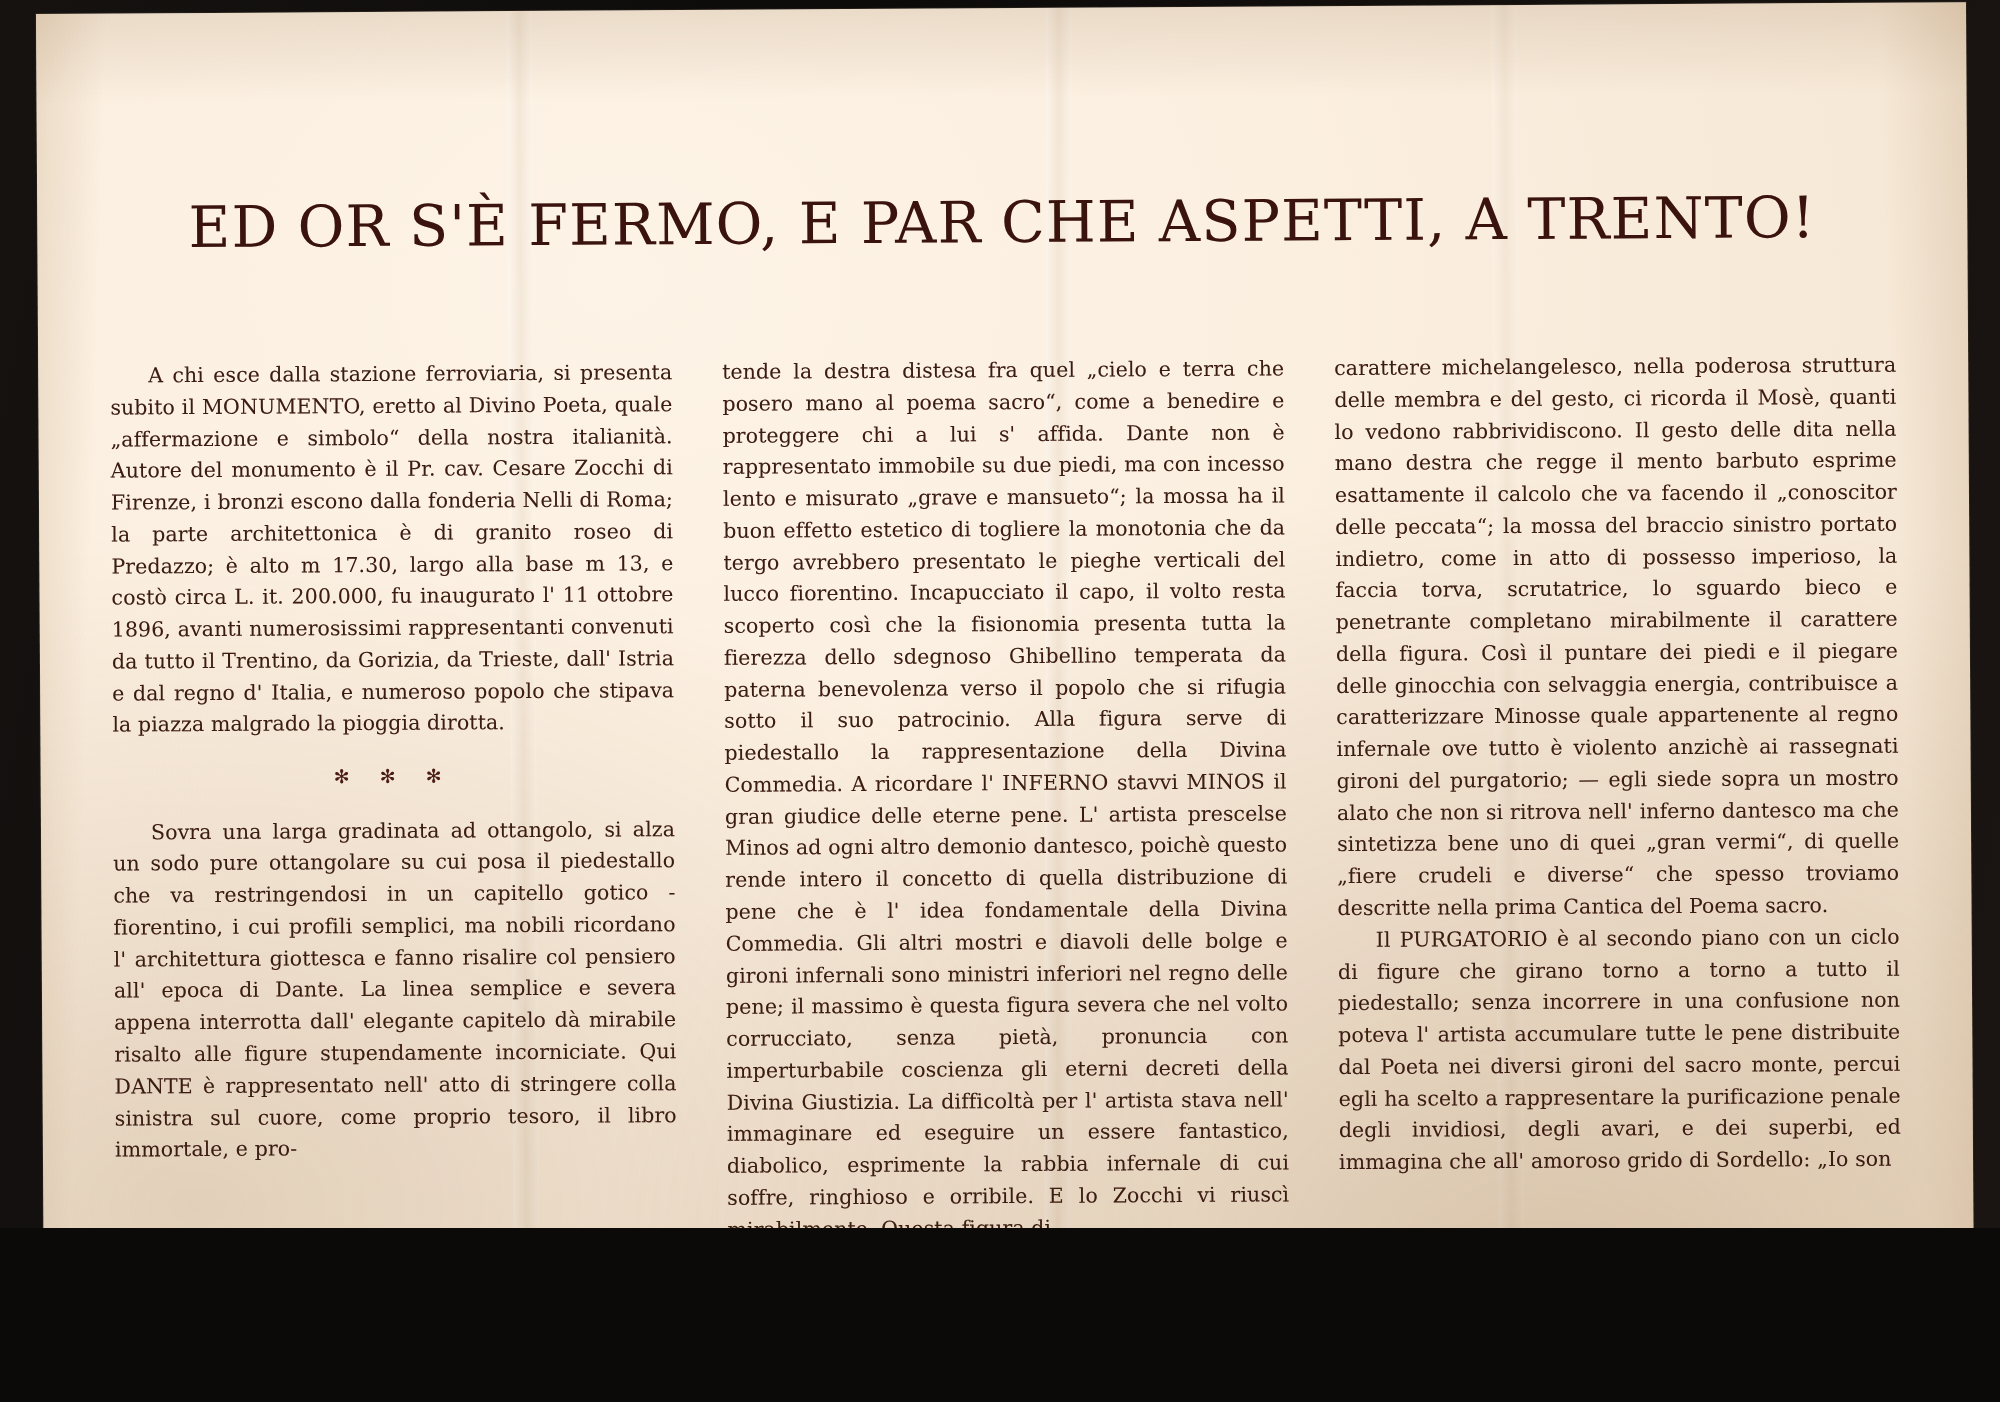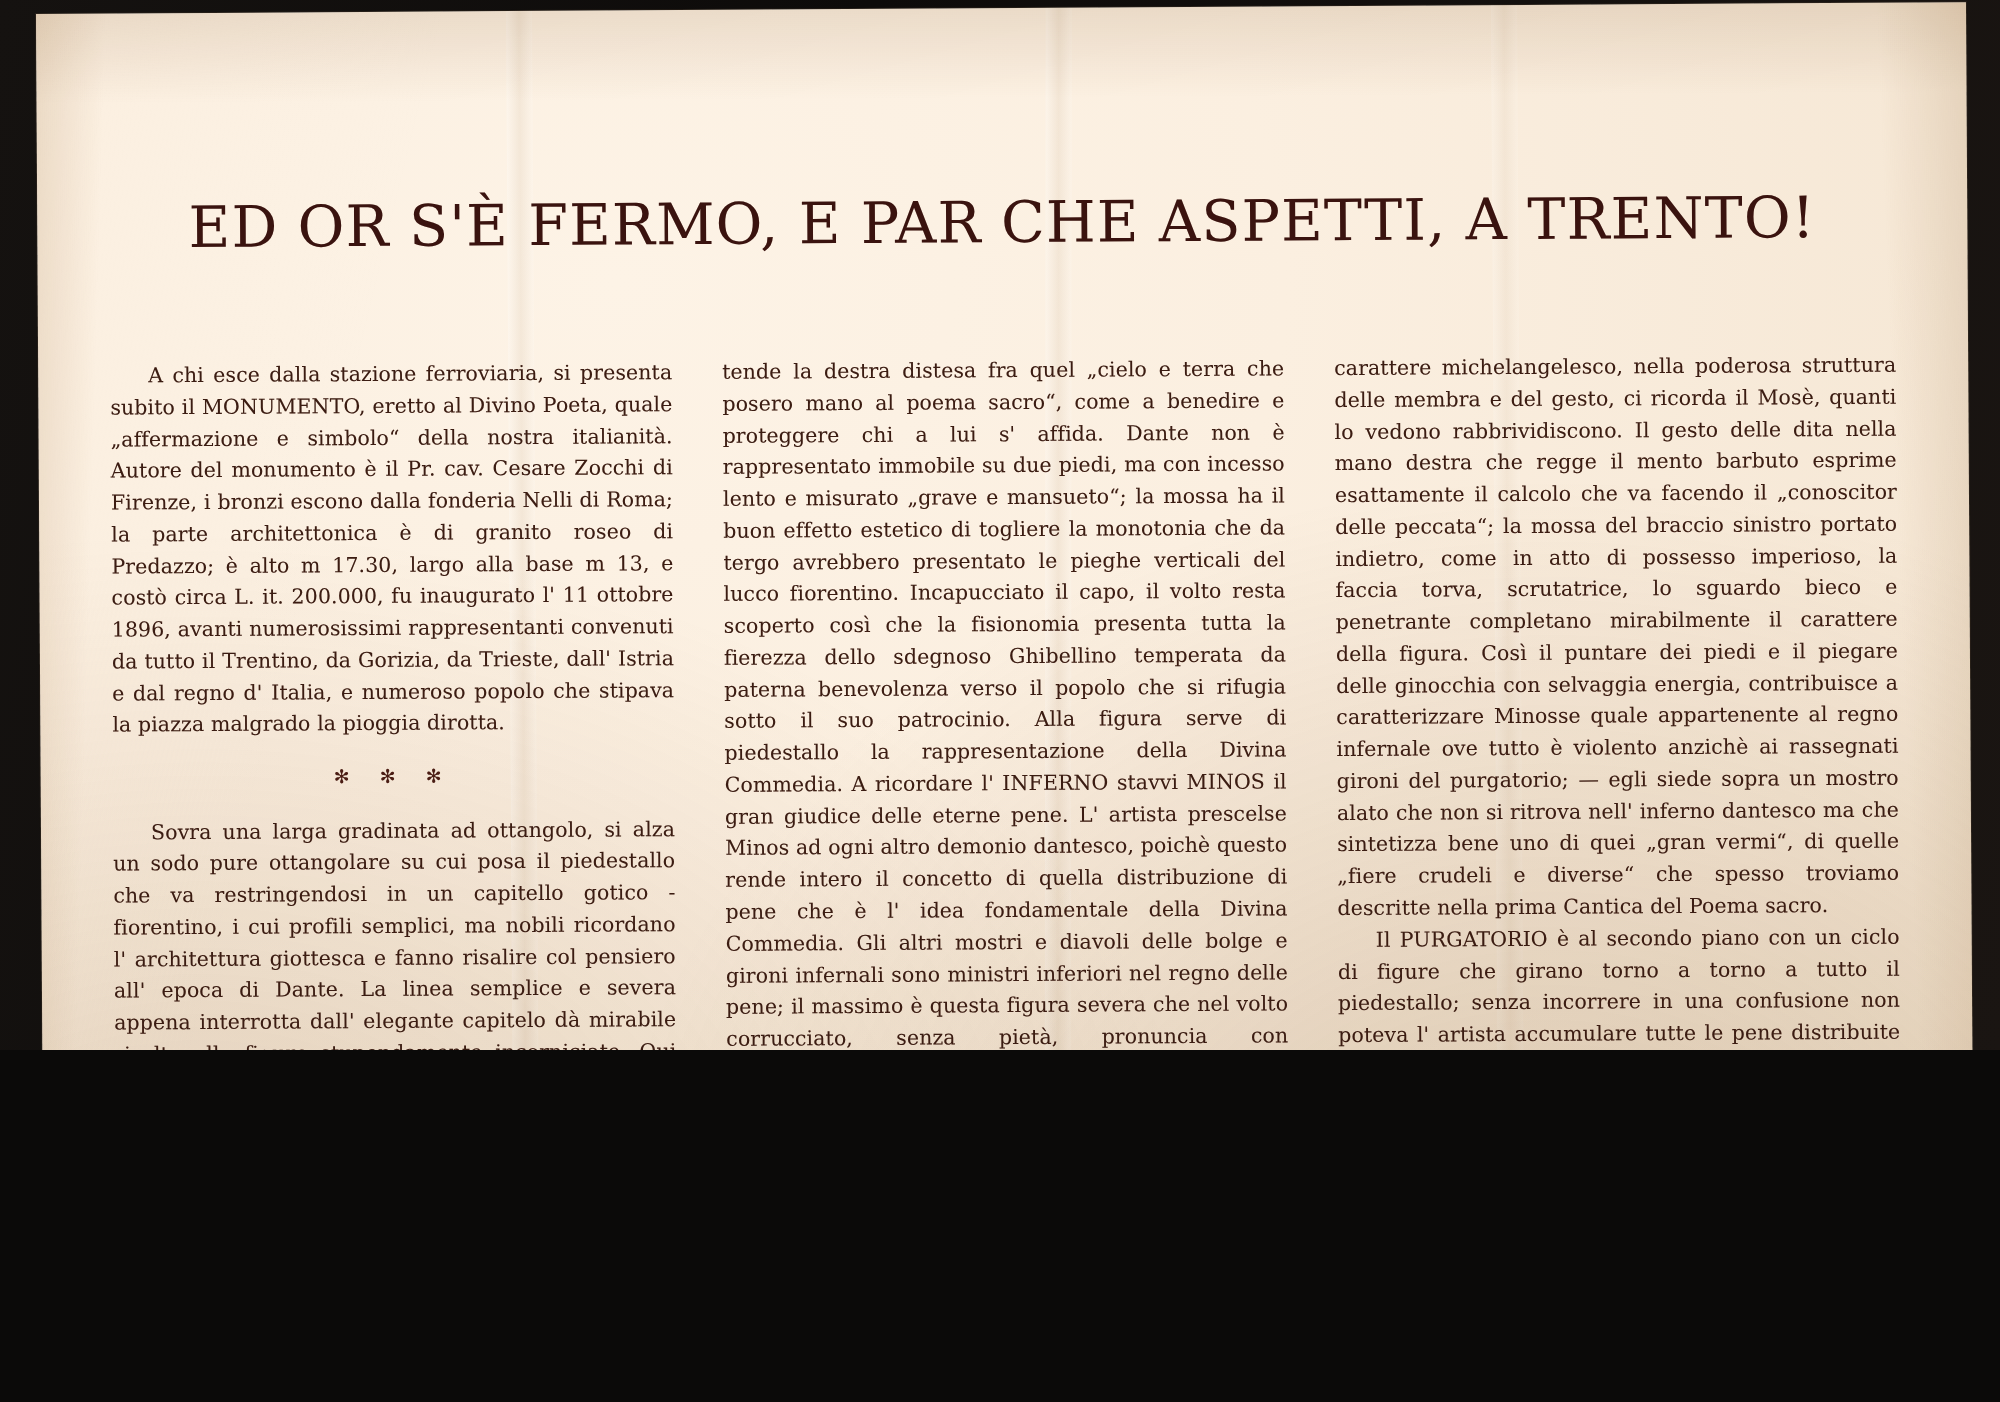--- a/index.html
+++ b/index.html
@@ -3,21 +3,21 @@
 <meta charset="utf-8">
 <style>
   html, body {
     margin: 0;
     padding: 0;
     background: #0b0a09;
   }
   .scan {
     position: relative;
     width: 2000px;
-    height: 1050px;
+    height: 1228px;
     background: #d946ef;
     overflow: hidden;
   }
   
   .scan::before {
     content: "";
     position: absolute;
     inset: 0;
     background:
       linear-gradient(100deg, #151210 0%, #0d0b0a 40%, #1a1512 100%);

